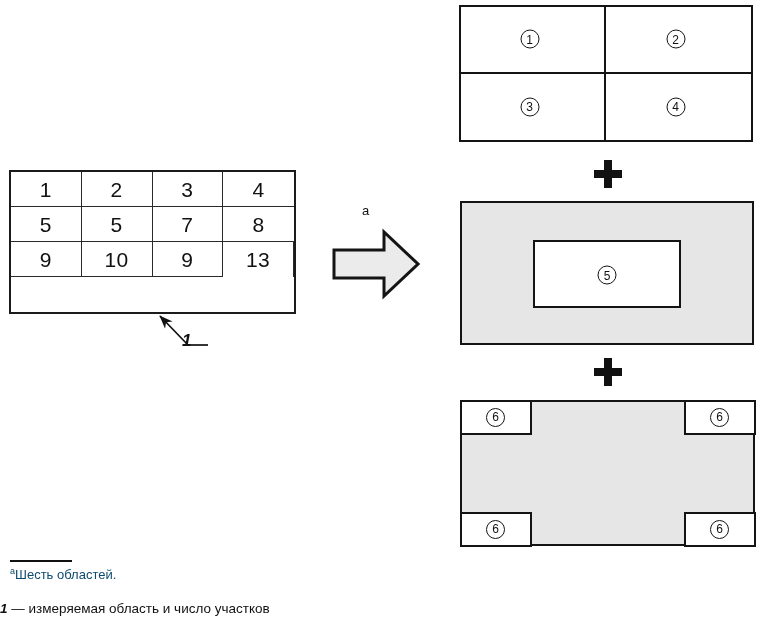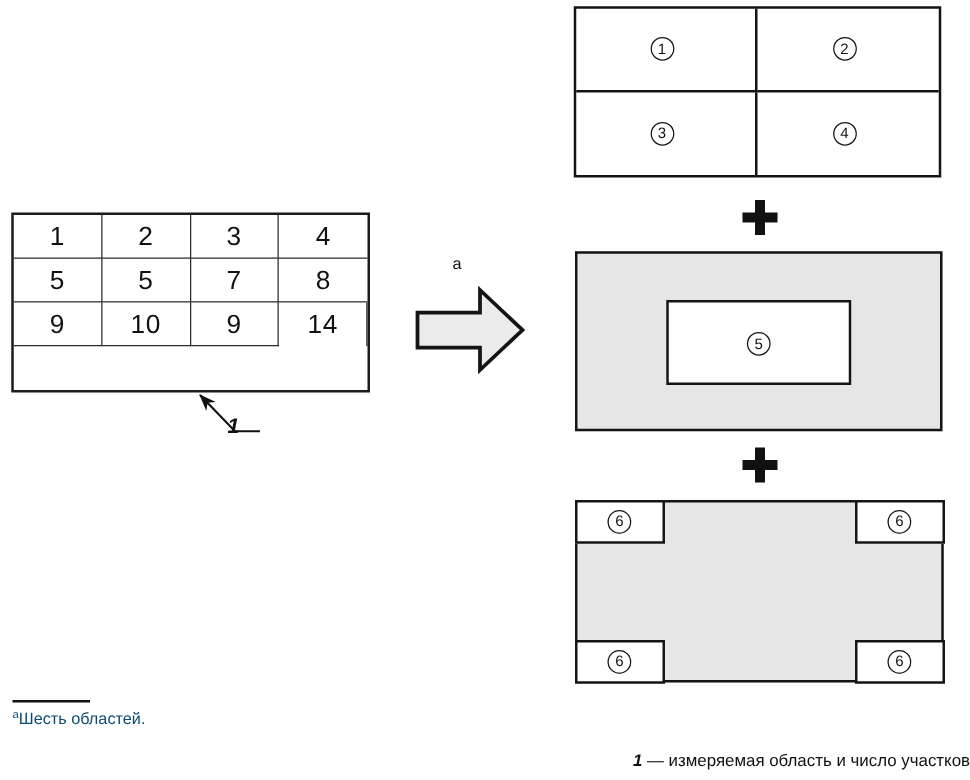--- a/index.html
+++ b/index.html
@@ -211,21 +211,21 @@
     font-size: 9px;
     vertical-align: super;
   }
 
   
   #caption {
     position: absolute;
     left: 0;
     top: 601px;
     width: 776px;
-    text-align: right;
+    text-align: left;
     font-size: 13.5px;
     color: #111111;
   }
   #caption-key {
     font-style: italic;
     font-weight: bold;
   }
 </style>
 </head>
 <body>
@@ -240,21 +240,21 @@
 
     <div class="grid-cell">5</div>
     <div class="grid-cell">5</div>
     <div class="grid-cell">7</div>
     <div class="grid-cell col-last">8</div>
 
     <div class="grid-cell">9</div>
     <div class="grid-cell">10</div>
     <div class="grid-cell">9</div>
 
-    <div class="grid-cell row-last">14</div>
+    <div class="grid-cell row-last">13</div>
   </div>
 
   <svg id="callout-1" viewBox="0 0 110 60">
     <defs>
       <marker id="lead-head" markerWidth="9" markerHeight="9" refX="7.5" refY="4.5" orient="auto">
         <path d="M8,4.5 L0,1.4 L2.4,4.5 L0,7.6 Z" fill="#111111"></path>
       </marker>
     </defs>
     <line x1="48" y1="45" x2="20" y2="16" stroke="#111111" stroke-width="1.7" marker-end="url(#lead-head)"></line>
     <line x1="48" y1="45" x2="68" y2="45" stroke="#111111" stroke-width="1.7"></line>

